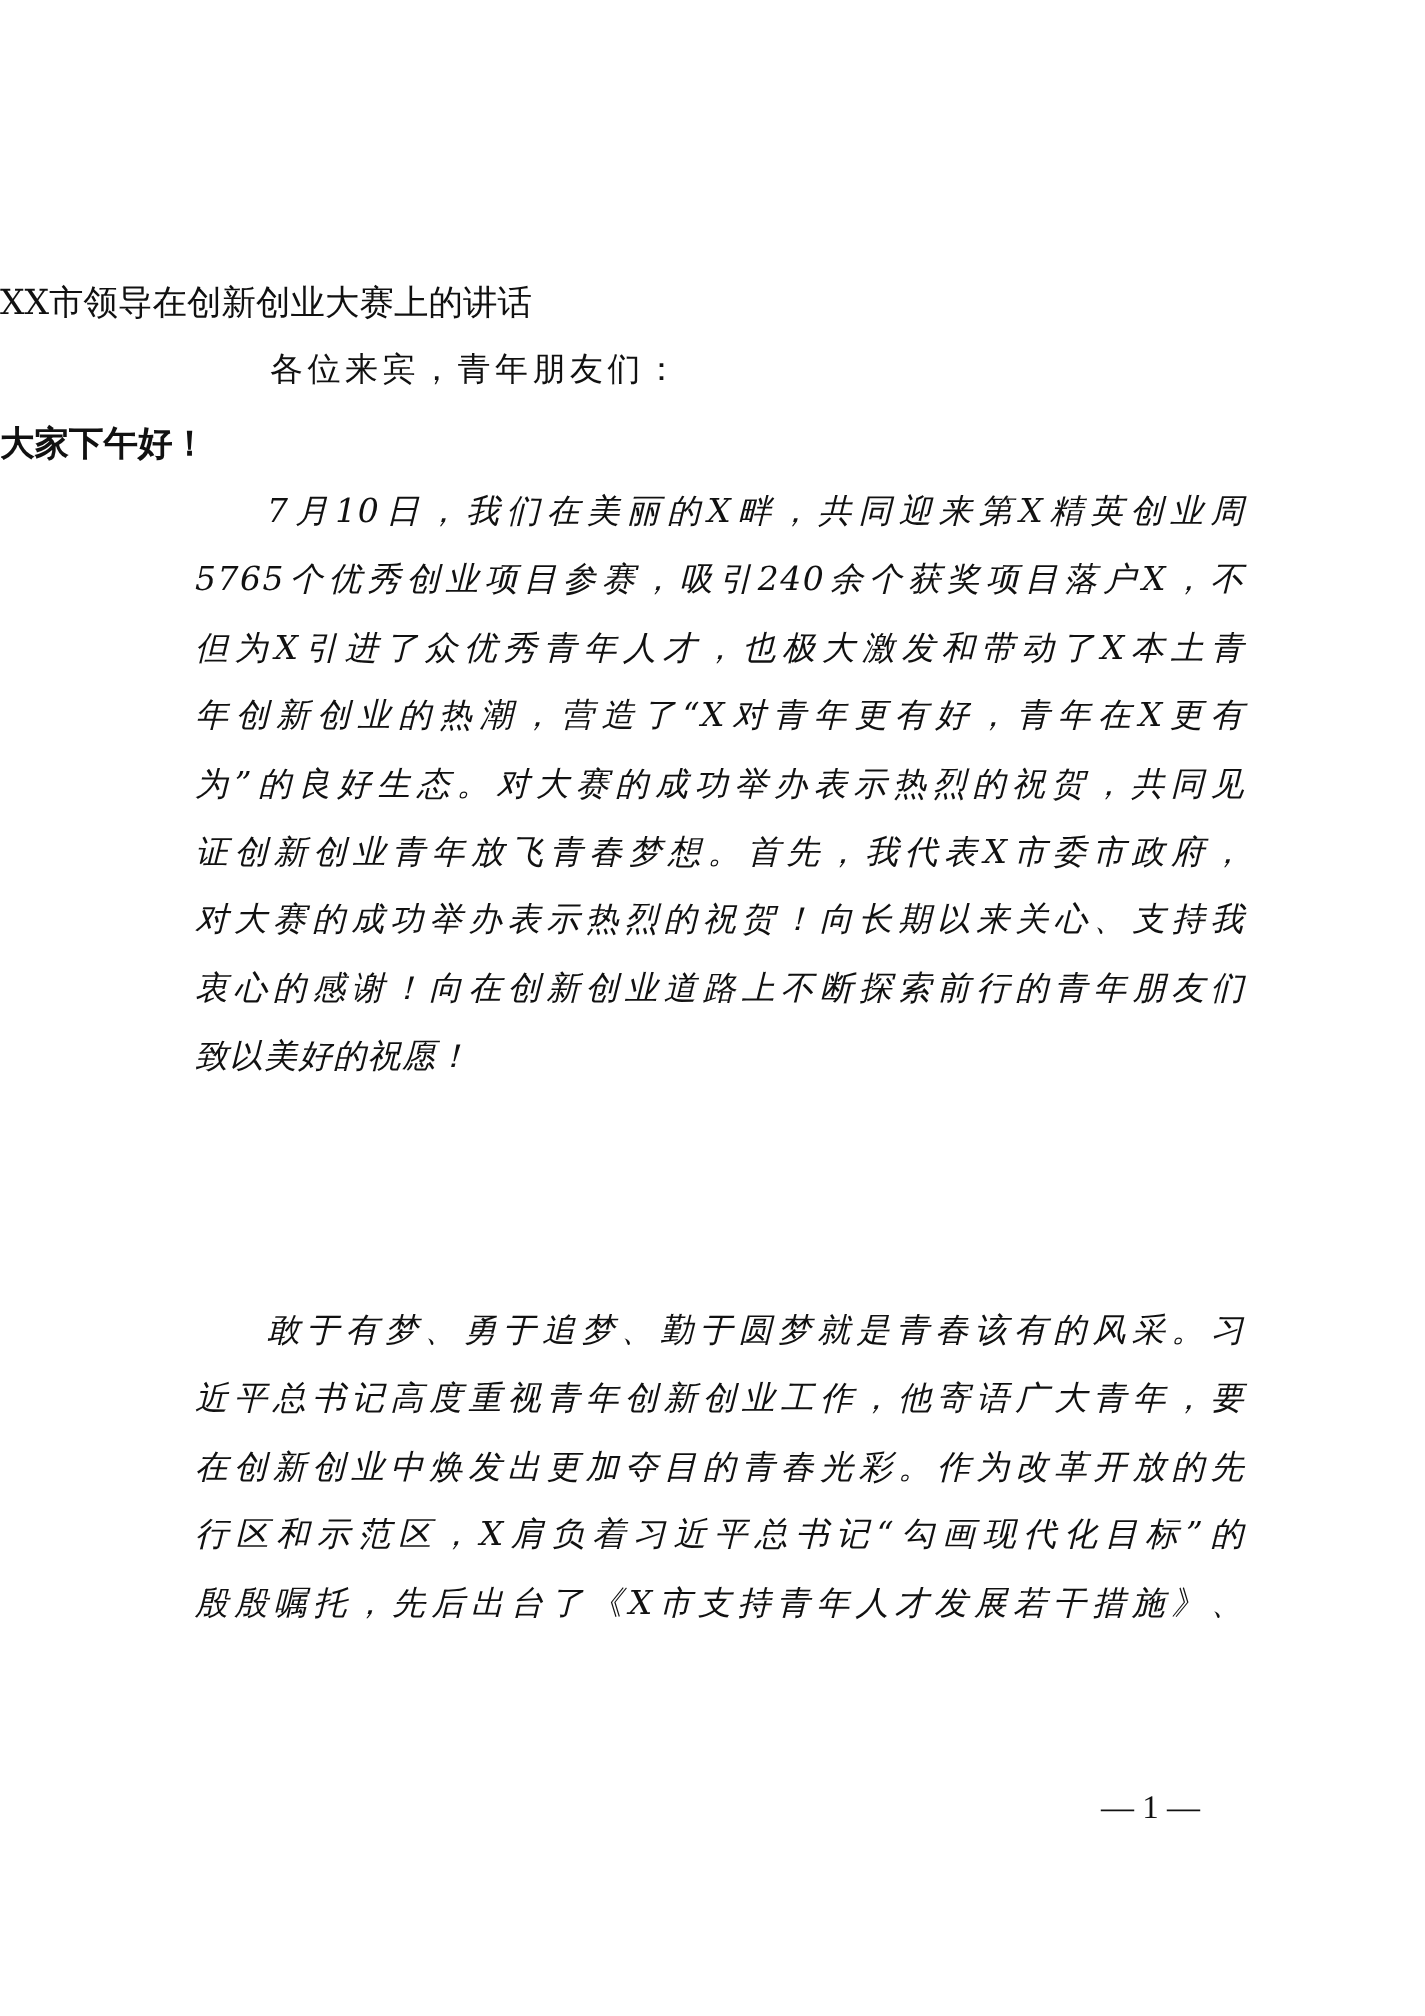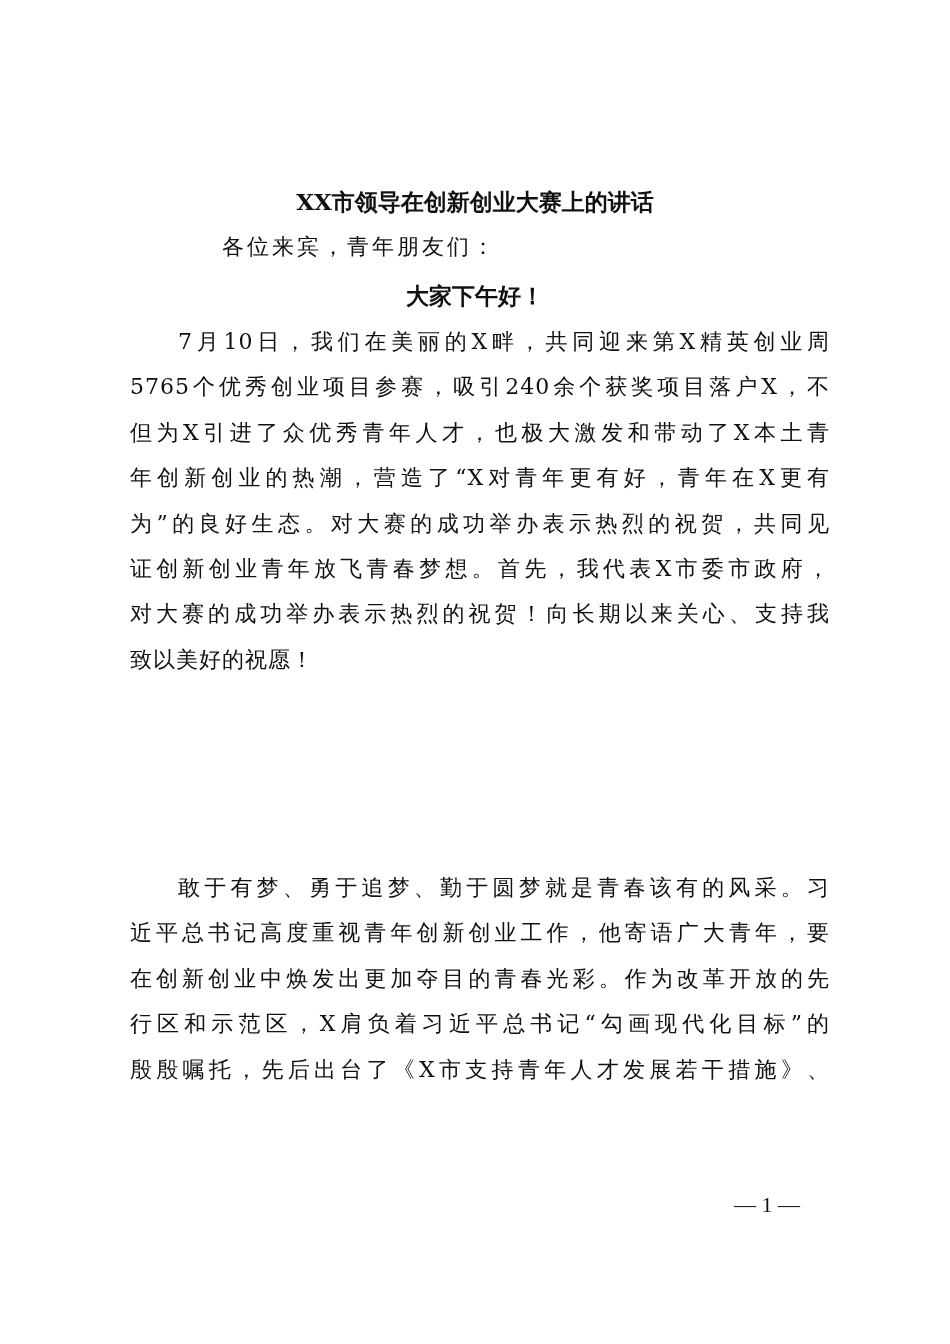--- a/index.html
+++ b/index.html
@@ -1,24 +1,24 @@
 <!DOCTYPE html>
 <html><head>
 <meta charset="utf-8">
 <style>
   html, body { margin: 0; padding: 0; background: #ffffff; }
   body { width: 950px; height: 1344px; position: relative; overflow: hidden;
          font-family: "DejaVu Serif", "Liberation Serif", serif; color: #111; }
   .page { position: absolute; left: 0; top: 0; width: 950px; height: 1344px; background: #fff; }
-  .title { position: absolute; left: 0; width: 950px; top: 184px; text-align: center;
-           font-size: 23px; font-weight: bold; line-height: 36px; letter-spacing: 0px; }
-  .salutation { position: absolute; left: 180px; top: 229px; font-size: 22px; line-height: 36px; letter-spacing: 3px; margin-left: 42px; }
-  .greeting { position: absolute; left: 0; width: 950px; top: 278px; text-align: center;
+  .title { position: absolute; left: 0; width: 950px; top: 184px; 
+           font-size: 23px; font-weight: normal; line-height: 36px; letter-spacing: 0px; }
+  .salutation { position: absolute; left: 180px; top: 229px; font-size: 22px; line-height: 36px; letter-spacing: 3px; }
+  .greeting { position: absolute; left: 0; width: 950px; top: 278px; 
               font-size: 23px; font-weight: bold; line-height: 36px; }
-  .body { position: absolute; left: 130px; width: 700px; font-size: 22px; }
+  .body { position: absolute; left: 130px; width: 700px; font-size: 22px; font-style: italic; }
   .line { height: 45.4px; line-height: 45.4px; white-space: nowrap; text-align: justify;
           text-align-last: justify; letter-spacing: 1px; }
   .line.indent { padding-left: 48px; }
   .line.last { text-align-last: left; }
   .p1 { top: 319px; }
   .p2 { top: 865px; }
   .page-number { position: absolute; left: 734px; top: 1190px; font-size: 22px; line-height: 30px;
                  font-family: "Liberation Serif", serif; }
 </style>
 </head>
@@ -30,20 +30,21 @@
   <div class="greeting">大家下午好！</div>
 
   <div class="body p1">
     <div class="line indent">7月10日，我们在美丽的X畔，共同迎来第X精英创业周</div>
     <div class="line">5765个优秀创业项目参赛，吸引240余个获奖项目落户X，不</div>
     <div class="line">但为X引进了众优秀青年人才，也极大激发和带动了X本土青</div>
     <div class="line">年创新创业的热潮，营造了“X对青年更有好，青年在X更有</div>
     <div class="line">为”的良好生态。对大赛的成功举办表示热烈的祝贺，共同见</div>
     <div class="line">证创新创业青年放飞青春梦想。首先，我代表X市委市政府，</div>
     <div class="line">对大赛的成功举办表示热烈的祝贺！向长期以来关心、支持我</div>
+    <div class="line">衷心的感谢！向在创新创业道路上不断探索前行的青年朋友们</div>
     <div class="line last">致以美好的祝愿！</div>
   </div>
 
   <div class="body p2">
     <div class="line indent">敢于有梦、勇于追梦、勤于圆梦就是青春该有的风采。习</div>
     <div class="line">近平总书记高度重视青年创新创业工作，他寄语广大青年，要</div>
     <div class="line">在创新创业中焕发出更加夺目的青春光彩。作为改革开放的先</div>
     <div class="line">行区和示范区，X肩负着习近平总书记“勾画现代化目标”的</div>
     <div class="line">殷殷嘱托，先后出台了《X市支持青年人才发展若干措施》、</div>
   </div>

